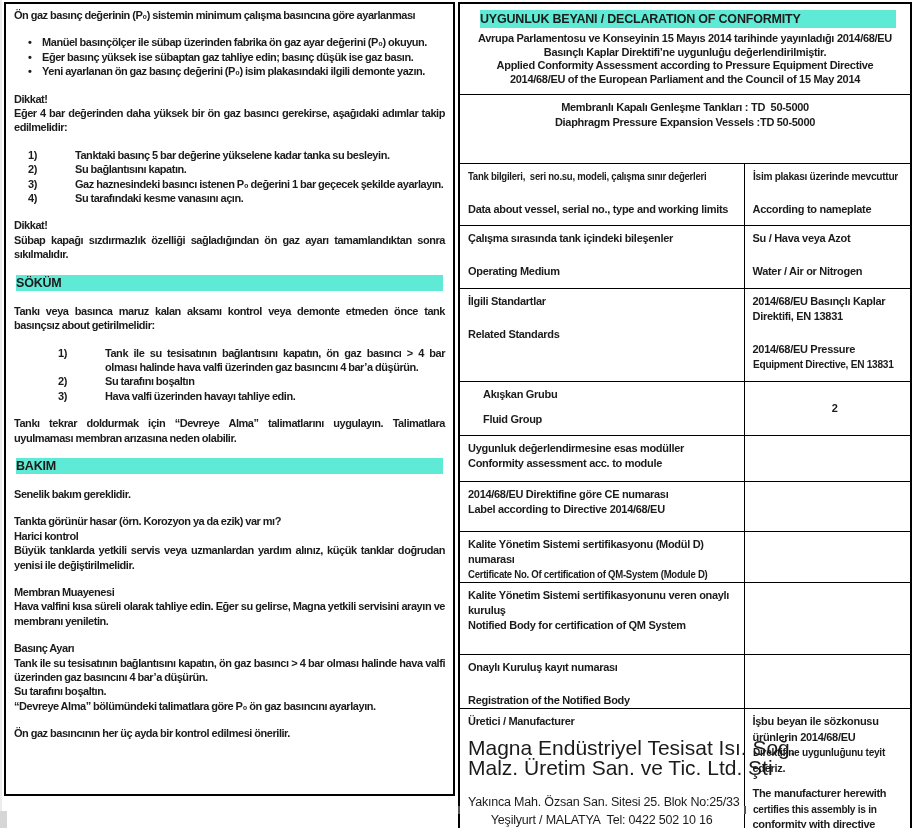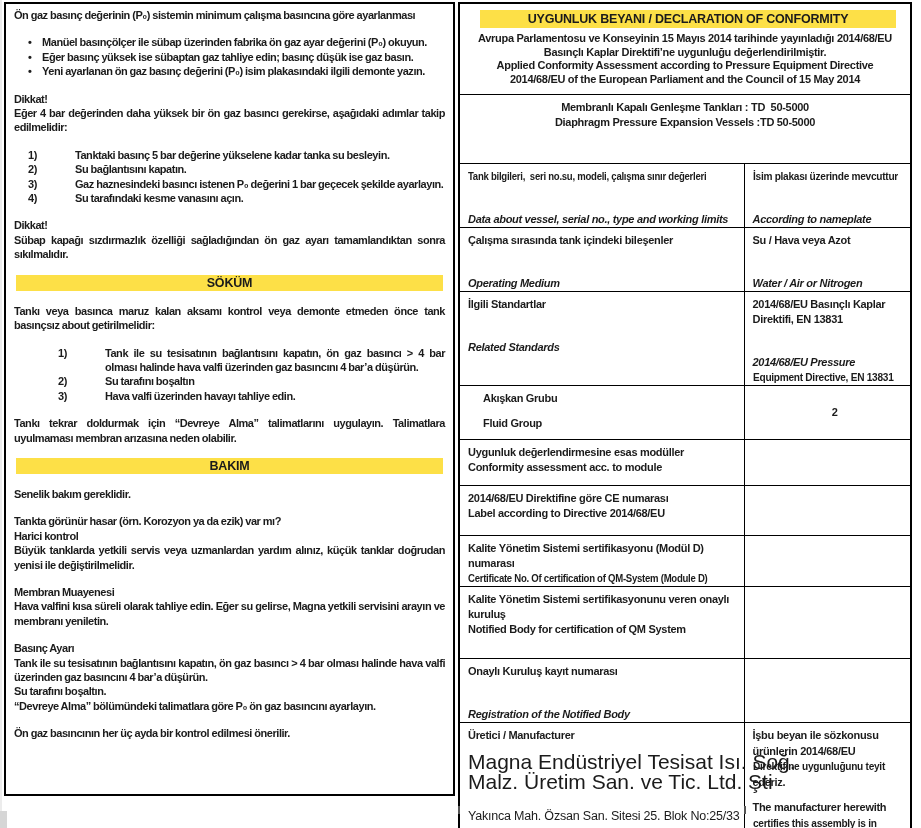--- a/index.html
+++ b/index.html
@@ -23,41 +23,41 @@
   .left-panel p{margin:0 0 13px 0;text-align:justify;}
   .left-panel p.tight{margin-bottom:0;}
   .nw{white-space:nowrap;}
   .brow{display:flex;margin:0;}
   .bmark{width:14px;margin-left:14px;flex:none;}
   .srow{display:flex;margin:0;}
   .sn{margin-left:14px;width:47px;flex:none;}
   .stext{flex:1;text-align:justify;}
   .srow2 .sn{margin-left:44px;width:47px;}
   .band{
-    background:#fde047;height:16px;line-height:16px;margin:0 2px 13px 2px;
-    text-align:center;font-size:12.5px;letter-spacing:-0.2px;
+    background:#5eead4;height:16px;line-height:16px;margin:0 2px 13px 2px;
+    text-align:left;font-size:12.5px;letter-spacing:-0.2px;
   }
   .list-block{margin:0 0 13px 0;}
 
   
   table.conf{
     position:absolute;left:458px;top:2px;width:452px;
     border-collapse:collapse;table-layout:fixed;
     border:2px solid #000;
     font-weight:bold;font-size:11px;line-height:15px;letter-spacing:-0.3px;
   }
   table.conf td{
     border:1.5px solid #000;vertical-align:top;padding:5px 8px 0 8px;overflow:visible;
   }
   td.c-head{padding:2px 4px 0 4px;}
   .band-table{height:18px;line-height:18px;margin:1px 6px 4px 12px;font-size:12.5px;}
   .iln{text-align:center;white-space:nowrap;line-height:13.6px;}
   .prod .iln{line-height:15px;}
   .ln{white-space:nowrap;}
-  .sp{margin-top:28px;font-style:italic;}
+  .sp{margin-top:18px;}
   .sp10{margin-top:10px;}
   .sq87{transform:scaleX(.87);transform-origin:0 50%;}
   .sq92{transform:scaleX(.92);transform-origin:0 50%;}
   .center-val{text-align:center;}
   .center-val div{padding-top:14px;white-space:nowrap;}
   tr.r1 td{height:85px;} tr.r2 td{height:63px;} tr.r3 td{height:56px;}
   tr.r4 td{height:57px;} tr.r5 td{height:87px;} tr.r6 td{height:48px;padding-left:23px;}
   tr.r7 td{height:40px;} tr.r8 td{height:44px;} tr.r9 td{height:44px;}
   tr.r10 td{height:66px;} tr.r11 td{height:42px;} tr.r12 td{height:158px;}
 

